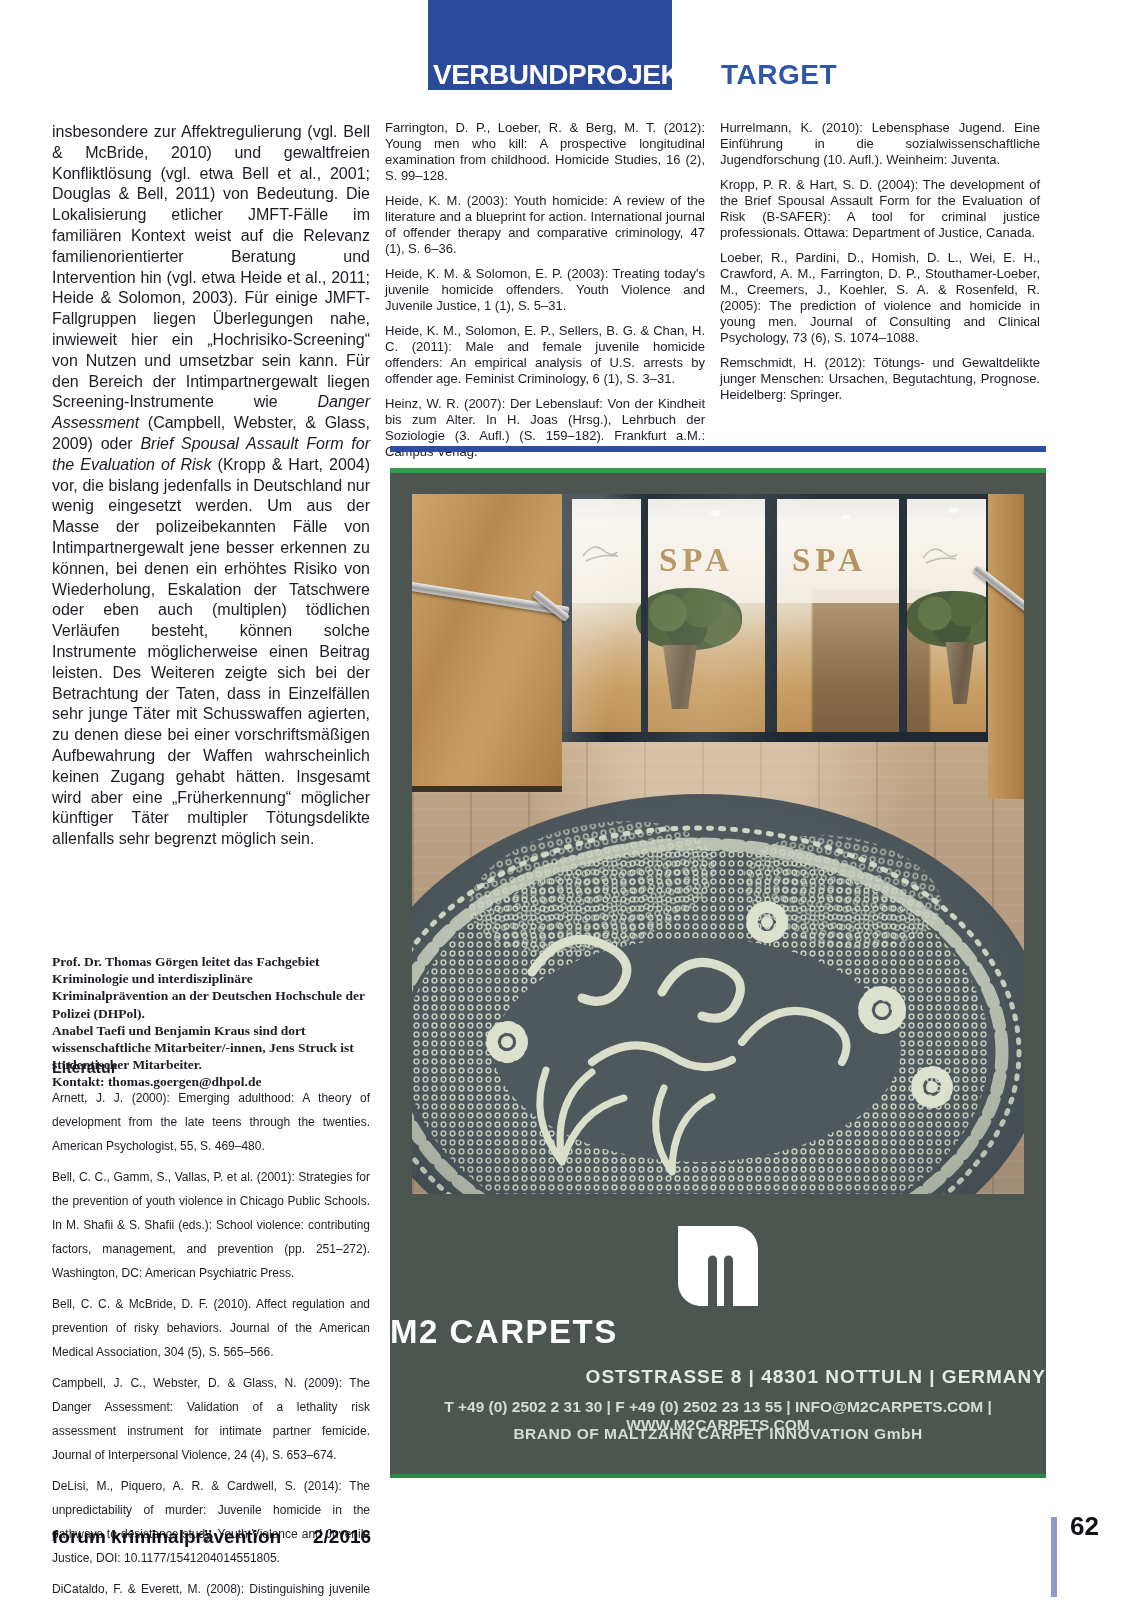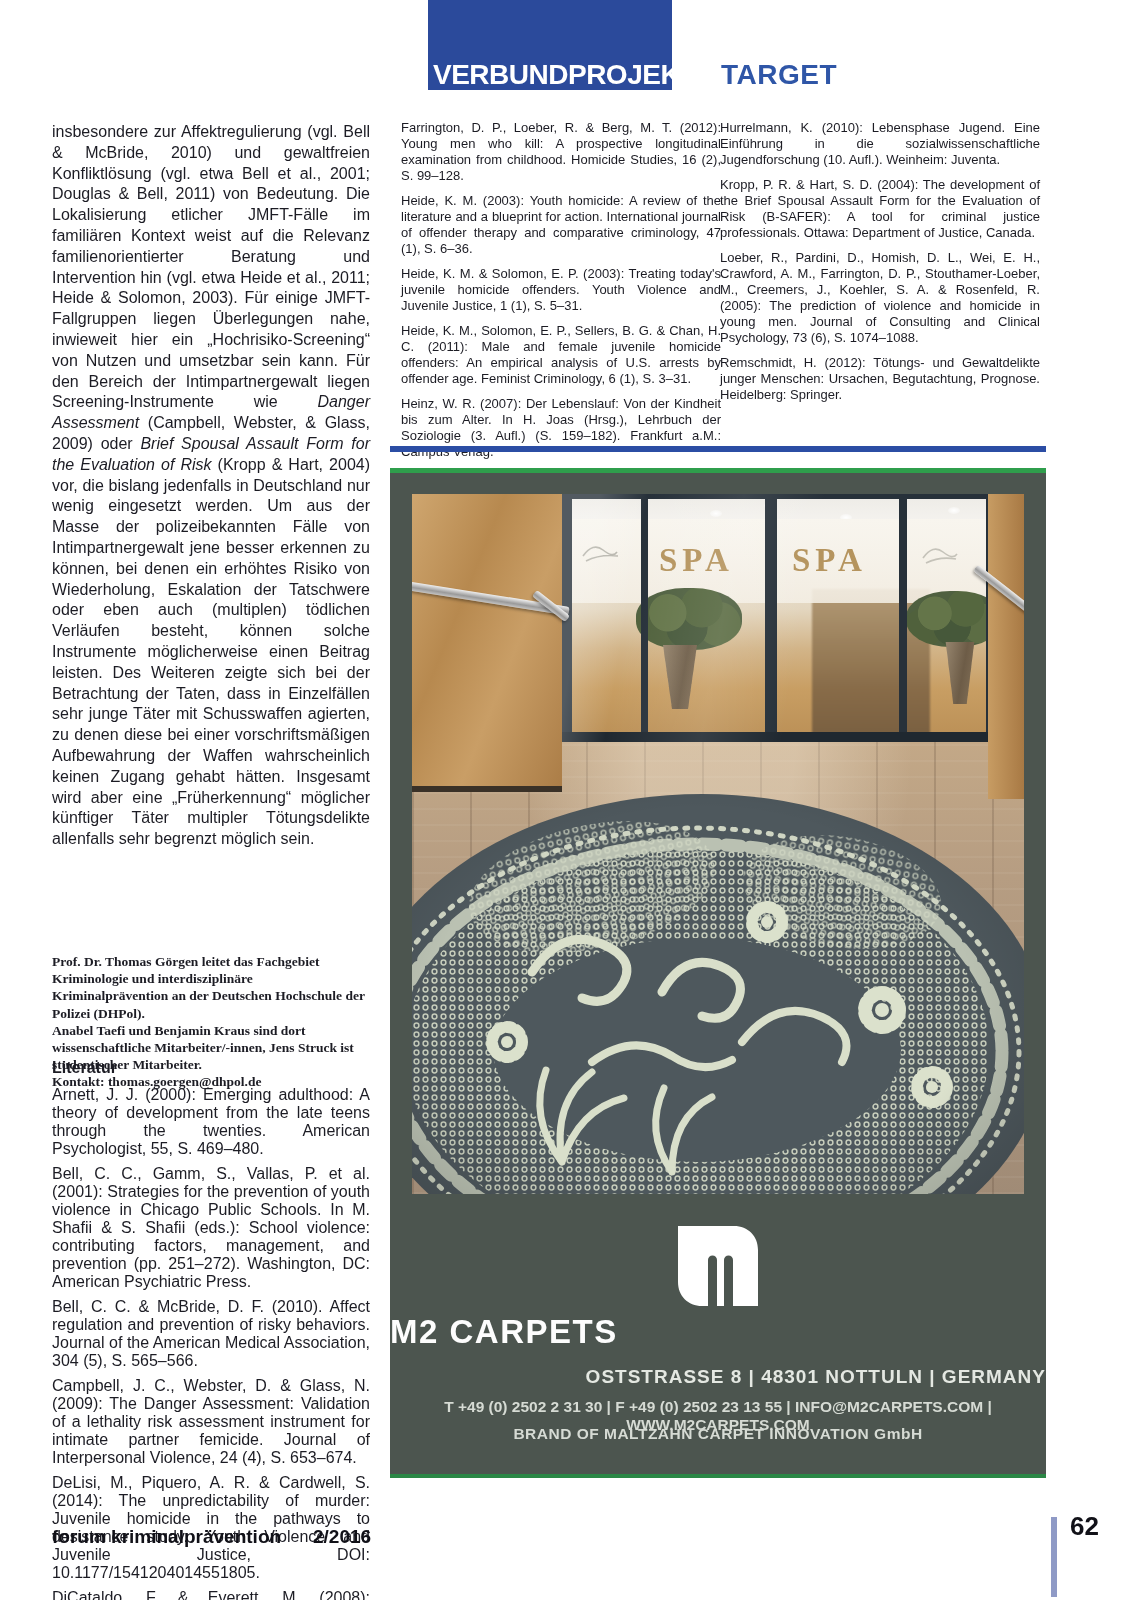--- a/index.html
+++ b/index.html
@@ -13,24 +13,24 @@
   .hd-target{left:681px;top:59px;font-size:28px;font-weight:bold;color:#2f56a7;letter-spacing:0.5px;white-space:nowrap;margin-left:40px;}
 
   
   .col1{left:52px;top:122px;width:318px;}
   .para{font-size:16px;line-height:20.8px;text-align:justify;}
   .bio{left:52px;top:953px;width:318px;font-family:"Liberation Serif",serif;}
   .bio p{margin:0;font-weight:bold;font-size:13.5px;line-height:17.2px;}
   .lit-heading{left:52px;top:1059px;font-size:16px;font-weight:bold;}
   .refs{width:318px;}
   .refs1{left:52px;top:1086px;}
-  .refs2{left:385px;top:120px;width:320px;margin-left:16px;}
+  .refs2{left:385px;top:120px;width:320px;}
   .refs3{left:720px;top:120px;width:320px;}
   .ref{font-size:13px;line-height:16px;text-align:justify;margin:0 0 9px 0;}
-  .refs1 .ref{font-size:16px;line-height:18px;margin-bottom:7px;}
+  .refs1 .ref{font-size:12px;line-height:24px;margin-bottom:7px;}
 
   
   .blue-rule{left:390px;top:446px;width:656px;height:6px;background:#2b4da4;}
 
   
   .ad{left:390px;top:468px;width:656px;height:1010px;background:#4c554f;}
   .ad-green-top{left:0;top:0;width:656px;height:5px;background:#2f9e4c;}
   .ad-green-bottom{left:0;bottom:0;width:656px;height:4px;background:#2b8746;}
   .photo{left:22px;top:26px;width:612px;height:700px;overflow:hidden;background:#b9a astray;}
 

